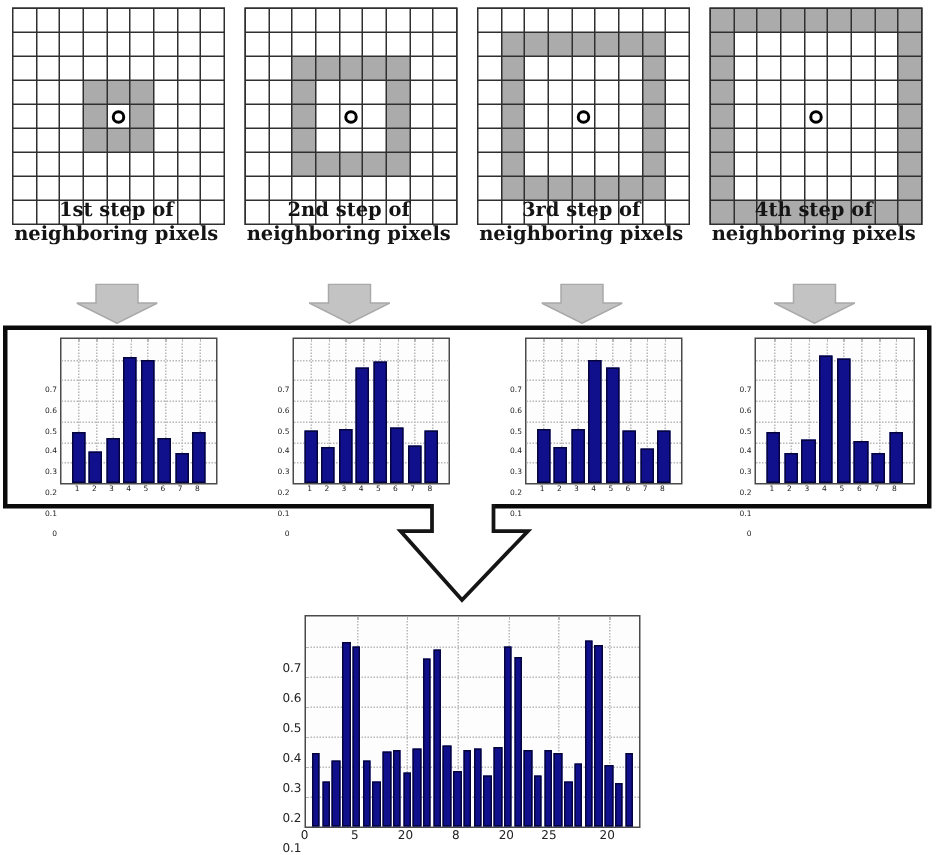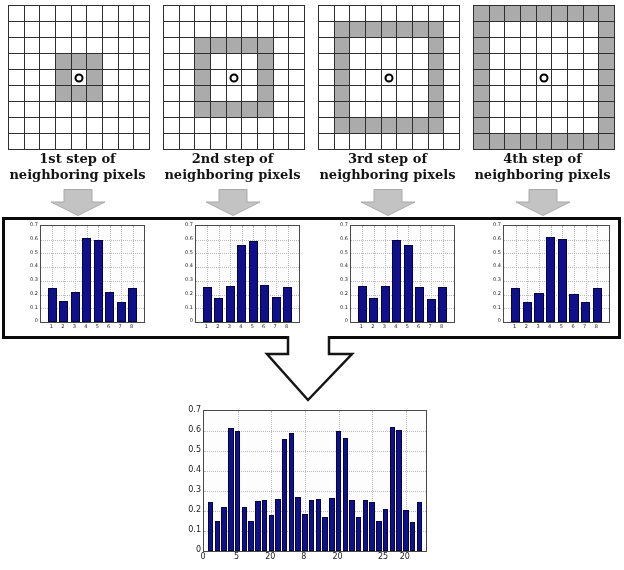--- a/index.html
+++ b/index.html
@@ -18,21 +18,21 @@
     gap:1px;background:var(--grid-line,#2f2f2f);border:1px solid var(--grid-line,#2f2f2f);
   }
   .cell{background:#ffffff;position:relative;}
   .cell.shaded{background:var(--shaded-cell,#ababab);}
   .center-dot{
     position:absolute;left:50%;top:50%;width:5px;height:5px;
     transform:translate(-50%,-50%);
     border:2px solid #000;border-radius:50%;background:#fff;display:block;
   }
   .step-label{
-    position:absolute;top:151px;left:0;width:100%;text-align:center;
+    position:absolute;top:133px;left:0;width:100%;text-align:center;
     font-family:"DejaVu Serif",serif;font-weight:bold;font-size:13px;line-height:16px;color:#141414;
   }
   .gray-arrow{position:absolute;top:189px;left:50%;transform:translateX(-50%);}
   .gray-arrow path{fill:var(--gray-arrow,#c3c3c3);stroke:#a9a9a9;stroke-width:1;}
 
   
   .hist-box{
     position:absolute;left:2px;top:217px;width:619px;height:122px;
     border:3px solid var(--panel-border,#0a0a0a);box-sizing:border-box;background:#ffffff;
   }
@@ -40,21 +40,21 @@
   .small-chart{top:1px;width:135px;height:112px;}
   .plot{
     position:absolute;background:#fdfdfd;border:1px solid #4a4a4a;box-sizing:content-box;
   }
   .hgrid{position:absolute;left:0;right:0;height:0;border-top:1px dotted var(--chart-gridline,#b9b9b9);}
   .vgrid{position:absolute;top:0;bottom:0;width:0;border-left:1px dotted var(--chart-gridline,#b9b9b9);}
   .bar{
     position:absolute;bottom:0;background:var(--bar-fill,#10108d);
     border:1px solid var(--bar-edge,#04043f);box-sizing:border-box;
   }
-  .ylab{position:absolute;left:0;text-align:right;color:#222;line-height:1;}
+  .ylab{position:absolute;left:0;text-align:right;color:#222;line-height:1;margin-top:36px;}
   .xlab{position:absolute;text-align:center;color:#222;line-height:1;}
 
   
   .merge-arrow{position:absolute;left:0;top:330px;}
   .merge-arrow .fillp{fill:#ffffff;stroke:none;}
   .merge-arrow .strokep{fill:none;stroke:#151515;stroke-width:2.5;stroke-linejoin:miter;}
 
   
   .combined-chart{left:185px;top:404px;width:255px;height:164px;}
 </style>
@@ -671,17 +671,17 @@
       <div class="ylab" style="top: 81.6px; width: 16px; font-size: 8px;">0.3</div>
       <div class="ylab" style="top: 61.6px; width: 16px; font-size: 8px;">0.4</div>
       <div class="ylab" style="top: 41.6px; width: 16px; font-size: 8px;">0.5</div>
       <div class="ylab" style="top: 21.6px; width: 16px; font-size: 8px;">0.6</div>
       <div class="ylab" style="top: 1.6px; width: 16px; font-size: 8px;">0.7</div>
       <div class="xlab" style="left: 8px; top: 149px; width: 20px; font-size: 8px;">0</div>
       <div class="xlab" style="left: 41.64px; top: 149px; width: 20px; font-size: 8px;">5</div>
       <div class="xlab" style="left: 75.27px; top: 149px; width: 20px; font-size: 8px;">20</div>
       <div class="xlab" style="left: 108.91px; top: 149px; width: 20px; font-size: 8px;">8</div>
       <div class="xlab" style="left: 142.55px; top: 149px; width: 20px; font-size: 8px;">20</div>
-      <div class="xlab" style="left: 188px; top: 149px; width: 20px; font-size: 8px;">25</div>
+      <div class="xlab" style="left: 171px; top: 149px; width: 20px; font-size: 8px;">25</div>
       <div class="xlab" style="left: 209.82px; top: 149px; width: 20px; font-size: 8px;">20</div>
     </div>
 
 </div>
 
 </body></html>

